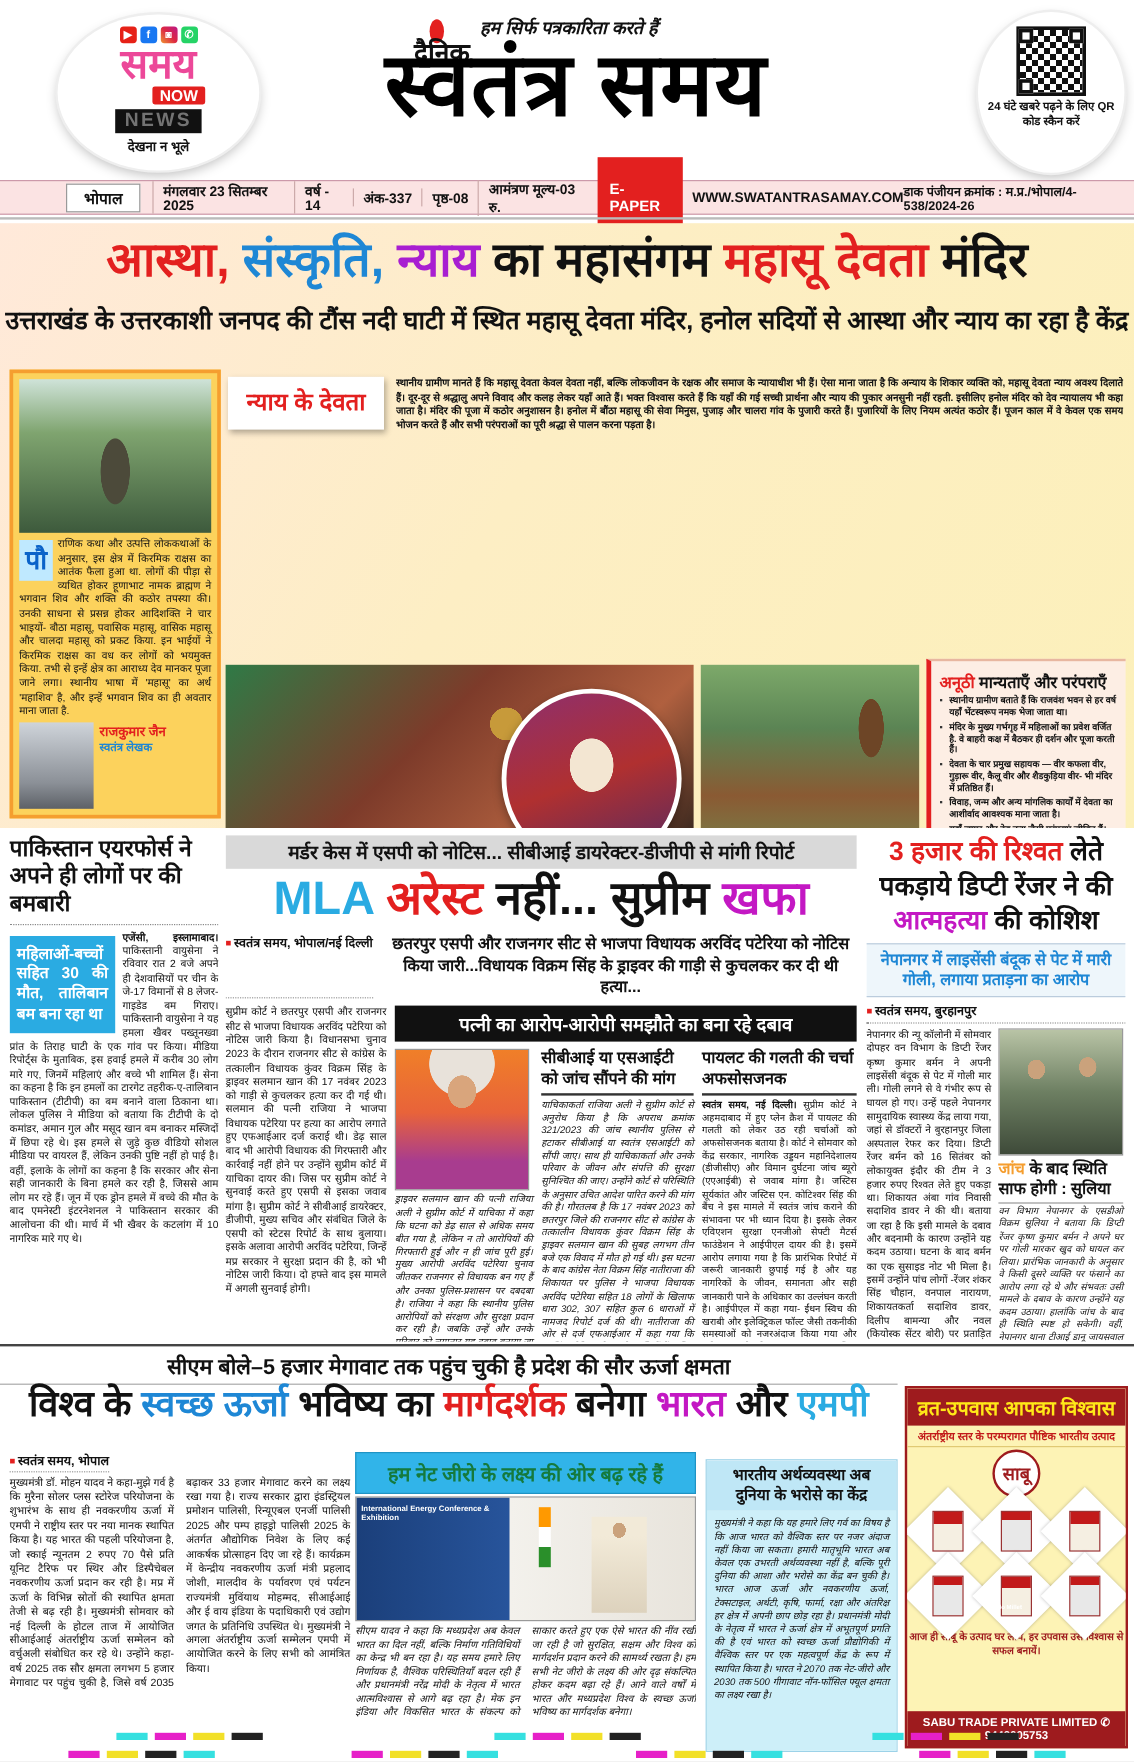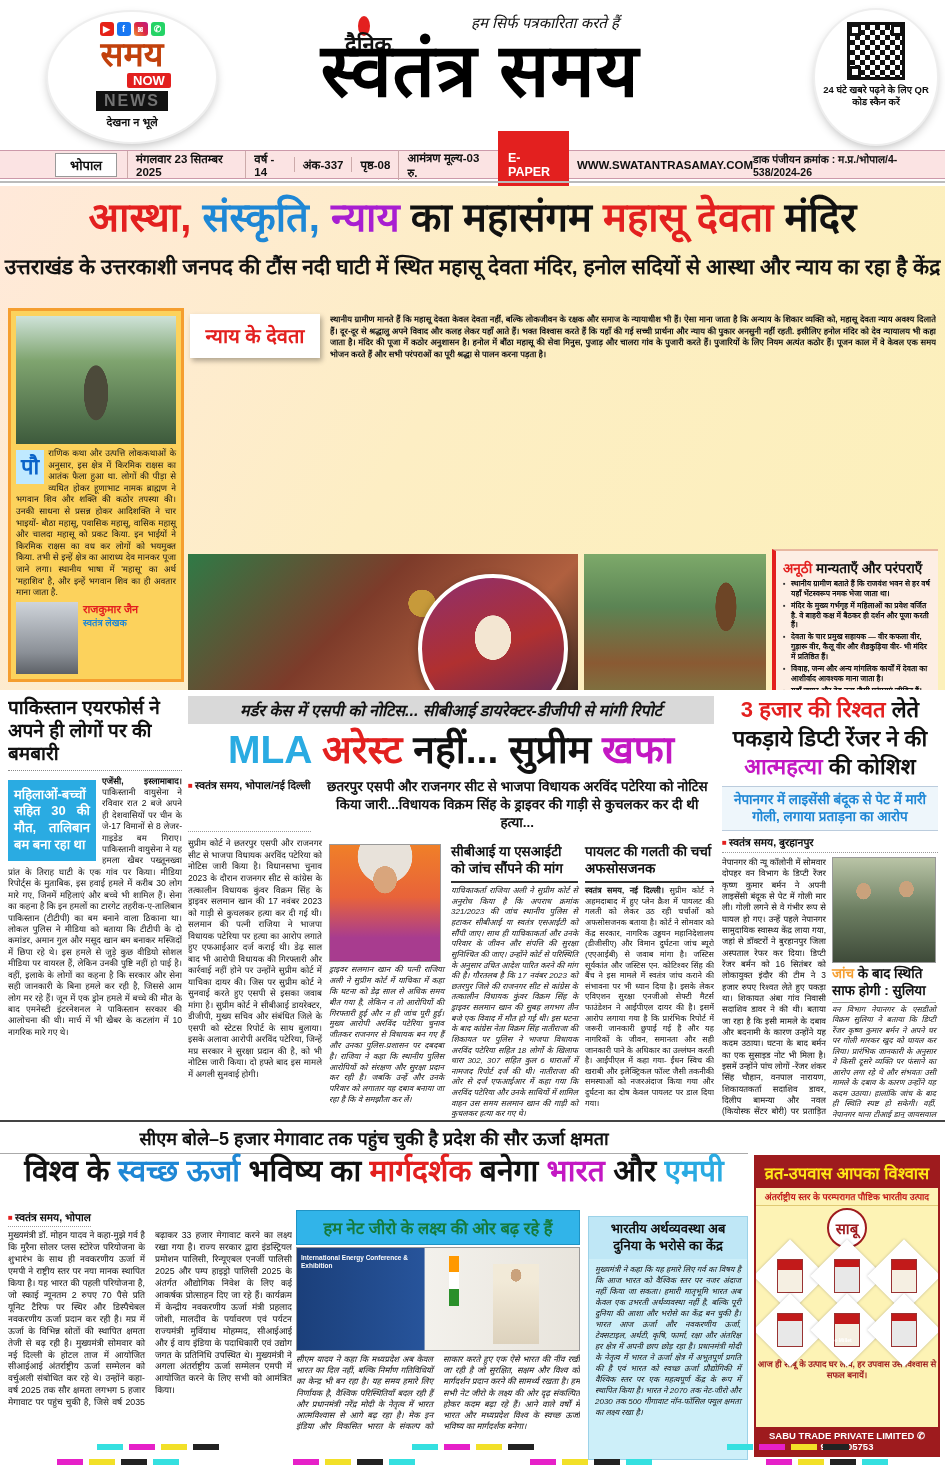--- a/index.html
+++ b/index.html
@@ -10,26 +10,26 @@
   .jus{text-align:justify;}
   .ital{font-style:italic;}
 
   
   .mast{top:0;left:0;width:945px;height:150px;background:#fff;}
   .chan-oval{left:48px;top:12px;width:168px;height:130px;border-radius:50%;
      background:#fff;box-shadow:0 0 0 2px #eee,0 4px 10px rgba(0,0,0,.25);text-align:center;padding-top:8px;}
   .soc{display:flex;justify-content:center;gap:3px;margin-top:2px;}
   .soc span{width:14px;height:14px;border-radius:3px;color:#fff;font-size:9px;line-height:14px;display:inline-block;font-weight:bold;}
   .yt{background:#e62117;} .fb{background:#1877f2;} .ig{background:linear-gradient(45deg,#f09433,#dc2743,#bc1888);} .wa{background:#25d366;}
-  .chan-name{color:#c2410c;font-size:34px;font-weight:800;line-height:1;margin-top:1px;}
+  .chan-name{color:#ec4899;font-size:34px;font-weight:800;line-height:1;margin-top:1px;}
   .chan-now{display:inline-block;background:#e3201f;color:#fff;font-weight:800;font-size:13px;padding:0 6px;border-radius:2px;margin-top:-6px;margin-left:34px;}
   .chan-news{display:inline-block;background:#111;color:#737373;font-weight:800;font-size:16px;letter-spacing:2px;padding:1px 8px;margin-top:2px;}
   .chan-tag{font-size:11px;font-weight:700;margin-top:3px;}
   .daily{left:345px;top:28px;font-size:22px;font-weight:800;}
-  .slogan{left:380px;top:12px;width:330px;text-align:center;font-size:15px;font-weight:400;font-style:italic;}
+  .slogan{left:400px;top:12px;width:330px;font-size:15px;font-weight:700;font-style:italic;}
   .slogan-dot{left:358px;top:16px;width:12px;height:20px;background:#e3201f;border-radius:50%;}
   .paper-title{left:230px;top:34px;width:500px;text-align:center;font-size:74px;font-weight:900;letter-spacing:1px;line-height:1;color:#000;}
   .publine{left:230px;top:122px;width:500px;text-align:center;font-size:13px;font-weight:700;}
   .qr-oval{left:815px;top:10px;width:122px;height:134px;border-radius:50%;background:#fff;
      box-shadow:0 0 0 2px #eee,0 4px 10px rgba(0,0,0,.25);text-align:center;padding-top:12px;}
   .qr{width:58px;height:58px;margin:0 auto;border:3px solid #111;
       background:repeating-conic-gradient(#111 0% 25%,#fff 0% 50%) 0 0/10px 10px;position:relative;}
   .qr i{position:absolute;width:12px;height:12px;border:3px solid #111;background:#fff;}
   .qr i:nth-child(1){left:-1px;top:-1px;} .qr i:nth-child(2){right:-1px;top:-1px;} .qr i:nth-child(3){left:-1px;bottom:-1px;}
   .qr-cap{font-size:9.5px;font-weight:700;margin-top:4px;line-height:1.25;}
@@ -80,21 +80,21 @@
   .bul:before{content:"▪";position:absolute;left:0;top:0;color:#333;}
 
   
   .mid{top:692px;left:0;width:945px;height:430px;overflow:hidden;border-bottom:2px solid #444;}
   .pak{left:8px;top:4px;width:174px;height:420px;overflow:hidden;}
   .pak h2{margin:0;font-size:19px;font-weight:900;line-height:1.22;border-bottom:1px dotted #888;padding-bottom:4px;}
   .pak .bd{font-size:8.6px;line-height:1.33;margin-top:5px;}
   .pullq{float:left;width:88px;background:#2aabe2;color:#fff;font-weight:800;font-size:13px;line-height:1.3;
      padding:7px 6px;margin:4px 6px 2px 0;}
   .mla{left:188px;top:4px;width:526px;height:422px;overflow:hidden;}
-  .kicker{background:#d9d9d9;font-size:16px;font-weight:900;text-align:center;padding:3px 0;font-style:italic;}
+  .kicker{background:#d9d9d9;font-size:16px;font-weight:900;text-align:center;padding:3px 0;}
   .mla-head{font-size:39px;font-weight:900;text-align:center;white-space:nowrap;margin-top:3px;line-height:1.2;}
   .mla-sub-row{display:flex;margin-top:4px;}
   .byline{font-size:10.5px;font-weight:700;white-space:nowrap;border-bottom:1px dotted #999;padding-bottom:3px;}
   .byline .sq{color:#e3201f;font-size:8px;vertical-align:1px;}
   .mla-sub{flex:1;font-size:13.5px;font-weight:800;text-align:center;line-height:1.35;padding-left:10px;}
   .mla-row{display:flex;margin-top:6px;gap:7px;}
   .mla-c1{width:134px;font-size:8.6px;line-height:1.34;}
   .mla-right{width:385px;}
   .blackbar{background:#111;color:#fff;font-size:15.5px;font-weight:900;text-align:center;padding:4px 0;}
   .mla-sub-row2{display:flex;gap:7px;margin-top:6px;}
@@ -262,20 +262,21 @@
       <div class="mla-head">
         <span class="c-sky">MLA </span><span class="c-red">अरेस्ट </span><span class="c-blk">नहीं... </span><span class="c-blk">सुप्रीम </span><span class="c-mag">खफा</span>
       </div>
       <div class="mla-sub-row">
         <div class="byline"><span class="sq">■ </span><span>स्वतंत्र समय, भोपाल/नई दिल्ली</span></div>
         <div class="mla-sub">छतरपुर एसपी और राजनगर सीट से भाजपा विधायक अरविंद पटेरिया को नोटिस किया जारी...विधायक विक्रम सिंह के ड्राइवर की गाड़ी से कुचलकर कर दी थी हत्या...</div>
       </div>
       <div class="mla-row">
         <div class="mla-c1 jus">सुप्रीम कोर्ट ने छतरपुर एसपी और राजनगर सीट से भाजपा विधायक अरविंद पटेरिया को नोटिस जारी किया है। विधानसभा चुनाव 2023 के दौरान राजनगर सीट से कांग्रेस के तत्कालीन विधायक कुंवर विक्रम सिंह के ड्राइवर सलमान खान की 17 नवंबर 2023 को गाड़ी से कुचलकर हत्या कर दी गई थी। सलमान की पत्नी राजिया ने भाजपा विधायक पटेरिया पर हत्या का आरोप लगाते हुए एफआईआर दर्ज कराई थी। डेढ़ साल बाद भी आरोपी विधायक की गिरफ्तारी और कार्रवाई नहीं होने पर उन्होंने सुप्रीम कोर्ट में याचिका दायर की। जिस पर सुप्रीम कोर्ट ने सुनवाई करते हुए एसपी से इसका जवाब मांगा है। सुप्रीम कोर्ट ने सीबीआई डायरेक्टर, डीजीपी, मुख्य सचिव और संबंधित जिले के एसपी को स्टेटस रिपोर्ट के साथ बुलाया। इसके अलावा आरोपी अरविंद पटेरिया, जिन्हें मप्र सरकार ने सुरक्षा प्रदान की है, को भी नोटिस जारी किया। दो हफ्ते बाद इस मामले में अगली सुनवाई होगी।</div>
         <div class="mla-right">
+          <div class="blackbar">पत्नी का आरोप-आरोपी समझौते का बना रहे दबाव</div>
           <div class="mla-sub-row2">
             <div class="mla-photo-col">
               <div class="ph-leader"></div>
               <div class="cap jus">ड्राइवर सलमान खान की पत्नी राजिया अली ने सुप्रीम कोर्ट में याचिका में कहा कि घटना को डेढ़ साल से अधिक समय बीत गया है, लेकिन न तो आरोपियों की गिरफ्तारी हुई और न ही जांच पूरी हुई। मुख्य आरोपी अरविंद पटेरिया चुनाव जीतकर राजनगर से विधायक बन गए हैं और उनका पुलिस-प्रशासन पर दबदबा है। राजिया ने कहा कि स्थानीय पुलिस आरोपियों को संरक्षण और सुरक्षा प्रदान कर रही है। जबकि उन्हें और उनके परिवार को लगातार यह दबाव बनाया जा रहा है कि वे समझौता कर लें।</div>
             </div>
             <div class="mla-s1">
               <div class="subhead2">सीबीआई या एसआईटी को जांच सौंपने की मांग</div>
               <div class="sbody ital jus">याचिकाकर्ता राजिया अली ने सुप्रीम कोर्ट से अनुरोध किया है कि अपराध क्रमांक 321/2023 की जांच स्थानीय पुलिस से हटाकर सीबीआई या स्वतंत्र एसआईटी को सौंपी जाए। साथ ही याचिकाकर्ता और उनके परिवार के जीवन और संपत्ति की सुरक्षा सुनिश्चित की जाए। उन्होंने कोर्ट से परिस्थिति के अनुसार उचित आदेश पारित करने की मांग की है। गौरतलब है कि 17 नवंबर 2023 को छतरपुर जिले की राजनगर सीट से कांग्रेस के तत्कालीन विधायक कुंवर विक्रम सिंह के ड्राइवर सलमान खान की सुबह लगभग तीन बजे एक विवाद में मौत हो गई थी। इस घटना के बाद कांग्रेस नेता विक्रम सिंह नातीराजा की शिकायत पर पुलिस ने भाजपा विधायक अरविंद पटेरिया सहित 18 लोगों के खिलाफ धारा 302, 307 सहित कुल 6 धाराओं में नामजद रिपोर्ट दर्ज की थी। नातीराजा की ओर से दर्ज एफआईआर में कहा गया कि अरविंद पटेरिया और उनके साथियों में शामिल वाहन उस समय सलमान खान की गाड़ी को कुचलकर हत्या कर गए थे।</div>
             </div>
             <div class="mla-s2">

